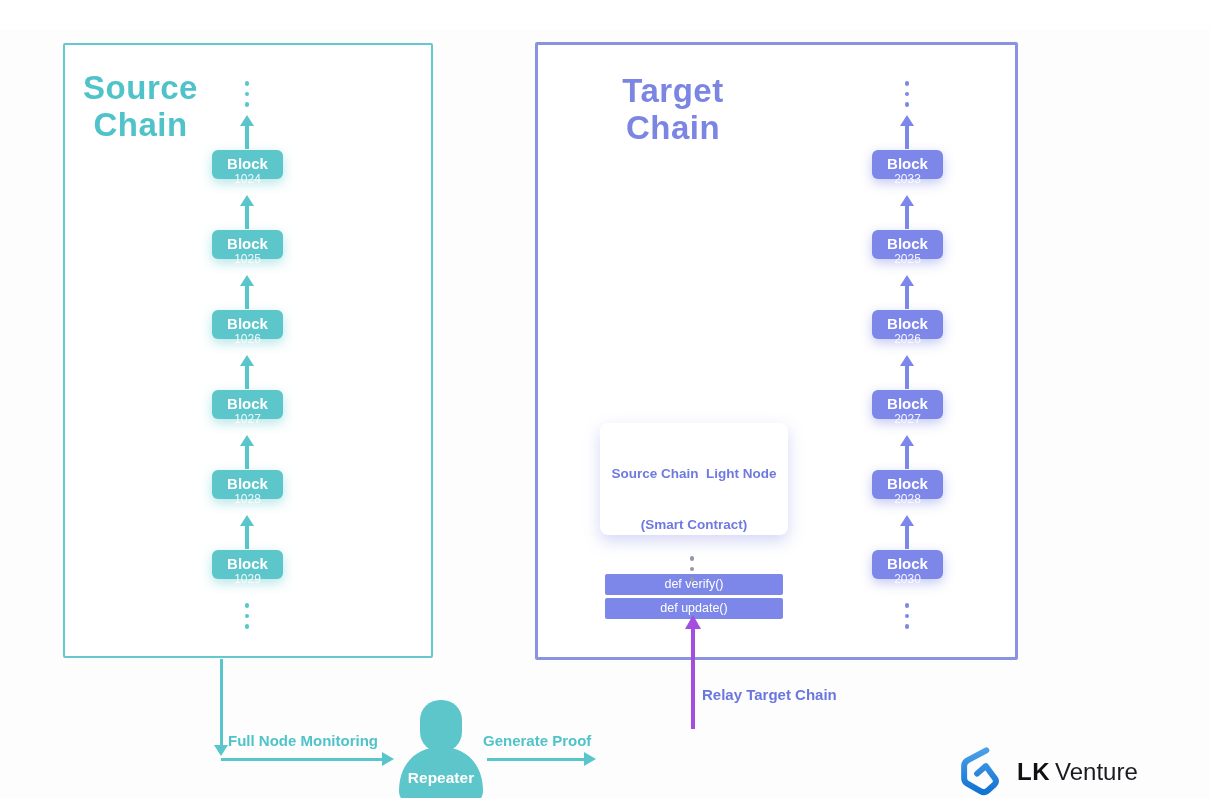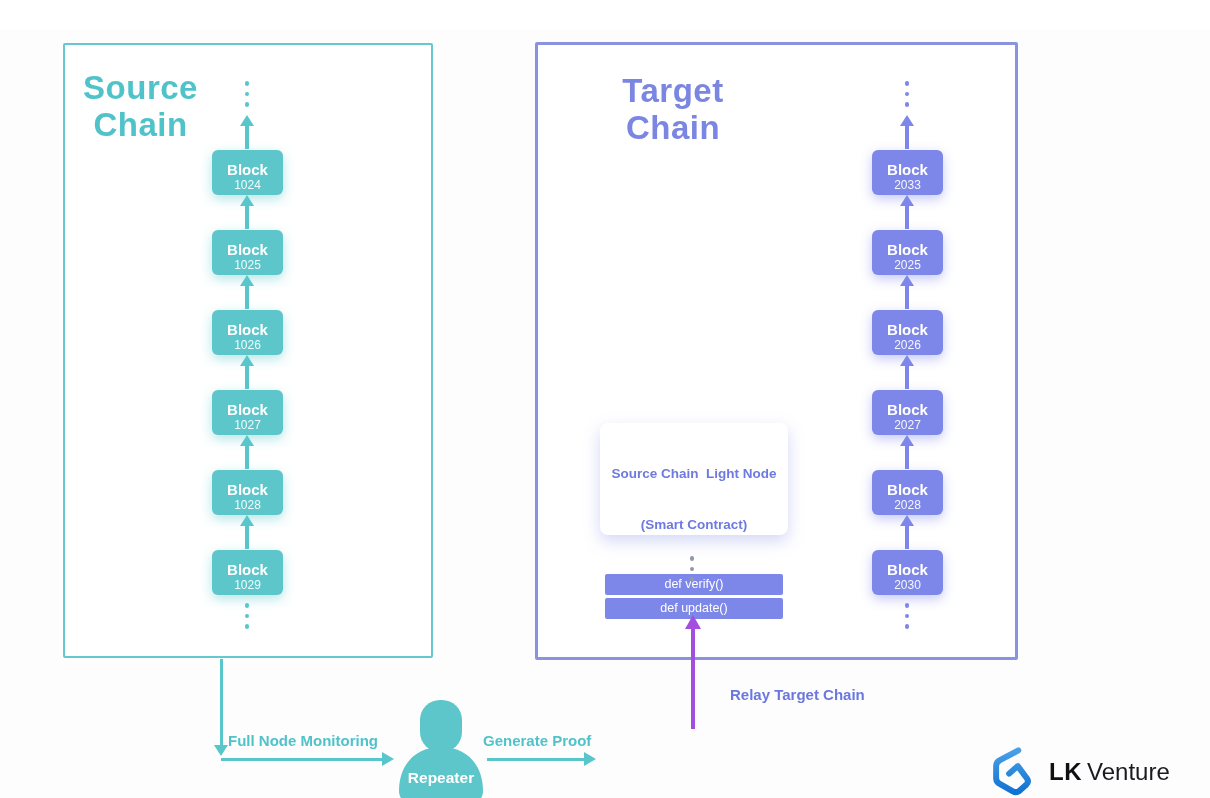--- a/index.html
+++ b/index.html
@@ -18,22 +18,22 @@
   .panel{position:absolute;background:#ffffff;box-sizing:border-box;border-radius:2px;}
   .panel.src{left:63px;top:14px;width:370px;height:615px;border:2px solid #63c9ce;}
   .panel.tgt{left:535px;top:13px;width:483px;height:618px;border:3px solid #8a93e0;}
 
   .chain-title{position:absolute;font-weight:bold;font-size:33px;line-height:37px;
     text-align:center;letter-spacing:.5px;}
   .chain-title.src{left:68px;top:40px;width:145px;color:#4fc3c9;}
   .chain-title.tgt{left:603px;top:43px;width:140px;color:#7b86e2;}
 
   
-  .block{position:absolute;width:71px;height:45px;border-radius:6px;color:#fff;
-    text-align:center;padding-top:11px;box-sizing:border-box;}
+  .block{position:absolute;width:71px;height:29px;border-radius:6px;color:#fff;
+    text-align:center;padding-top:5px;box-sizing:border-box;}
   .block.teal-bg{background:#5cc6cb;box-shadow:0 4px 12px rgba(92,198,203,.45);}
   .block.purple-bg{background:#7d87e9;box-shadow:0 4px 12px rgba(125,135,233,.45);}
   .block-label{font-weight:bold;font-size:15px;line-height:17px;}
   .block-number{font-size:12px;line-height:15px;opacity:.92;}
 
   
   .arrow-up{position:absolute;display:flex;flex-direction:column;align-items:center;width:14px;}
   .arrow-up .head{width:0;height:0;border-left:7px solid transparent;
     border-right:7px solid transparent;border-bottom:11px solid var(--c);}
   .arrow-up .shaft{flex:1;width:4px;background:var(--c);}
@@ -72,21 +72,21 @@
   .zk-box{position:absolute;left:602px;top:699px;width:149px;height:64px;background:#7e88ea;
     border-radius:6px;box-shadow:0 5px 14px rgba(125,135,233,.5);display:flex;
     align-items:center;justify-content:center;color:#fff;font-weight:bold;font-size:17px;}
 
   
   .repeater-wrap{position:absolute;left:395px;top:668px;width:92px;height:112px;}
   .repeater-label{position:absolute;left:395px;top:740px;width:92px;text-align:center;
     color:#fff;font-weight:bold;font-size:15.5px;}
 
   
-  .logo{position:absolute;left:988px;top:717px;display:flex;align-items:center;text-align:right;}
+  .logo{position:absolute;left:956px;top:717px;display:flex;align-items:center;text-align:right;}
   .logo-text{margin-left:9px;font-size:24px;color:#101014;}
   .logo-text b{font-weight:800;letter-spacing:.5px;}
   .logo-text span{font-weight:400;color:#1a1a1f;margin-left:5px;}
 </style>
 </head>
 <body>
 
 <div class="canvas">
 
   <div class="panel src"></div>
@@ -246,21 +246,21 @@
   <div class="vdots gray" style="left:688px;top:527px">
       <i></i>
       <i></i>
       <i></i>
     </div>
 
   <div class="arrow-up big violet" style="left:684px;top:586px;height:114px;z-index:3">
       <span class="head"></span>
       <span class="shaft"></span>
     </div>
-  <div class="flow-label purple-t" style="left:730px;top:657px">Relay Target Chain</div>
+  <div class="flow-label purple-t" style="left:702px;top:657px">Relay Target Chain</div>
 
 
   <div class="vline" style="left:220px;top:630px;height:88px"></div>
   <div class="head-down" style="left:214px;top:716px"></div>
   <div class="hline" style="left:221px;top:729px;width:161px"></div>
   <div class="head-right" style="left:382px;top:723px"></div>
   <div class="flow-label teal-t" style="left:228px;top:703px">Full Node Monitoring</div>
 
   <div class="repeater-wrap">
     <svg width="92" height="112" viewBox="0 0 92 112">

